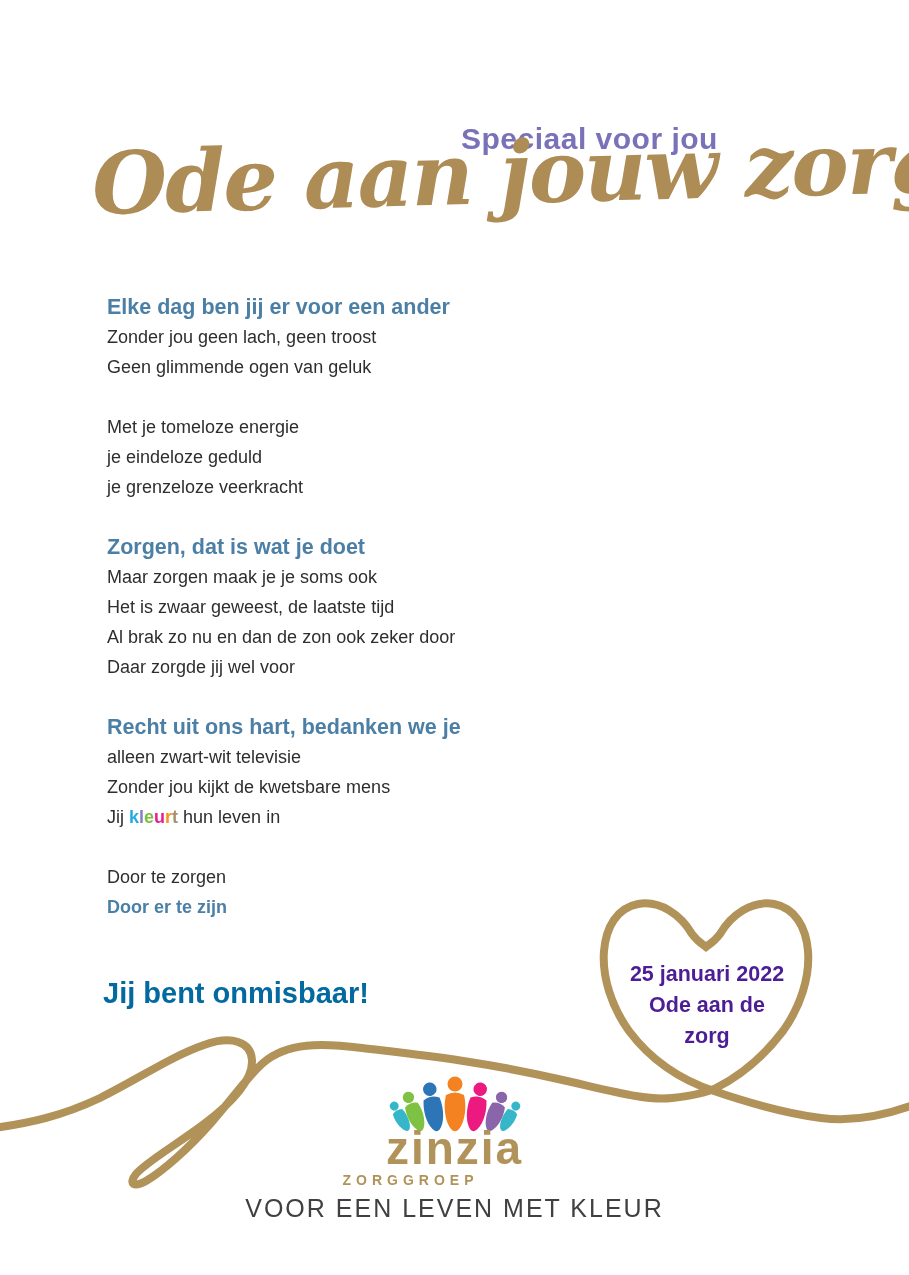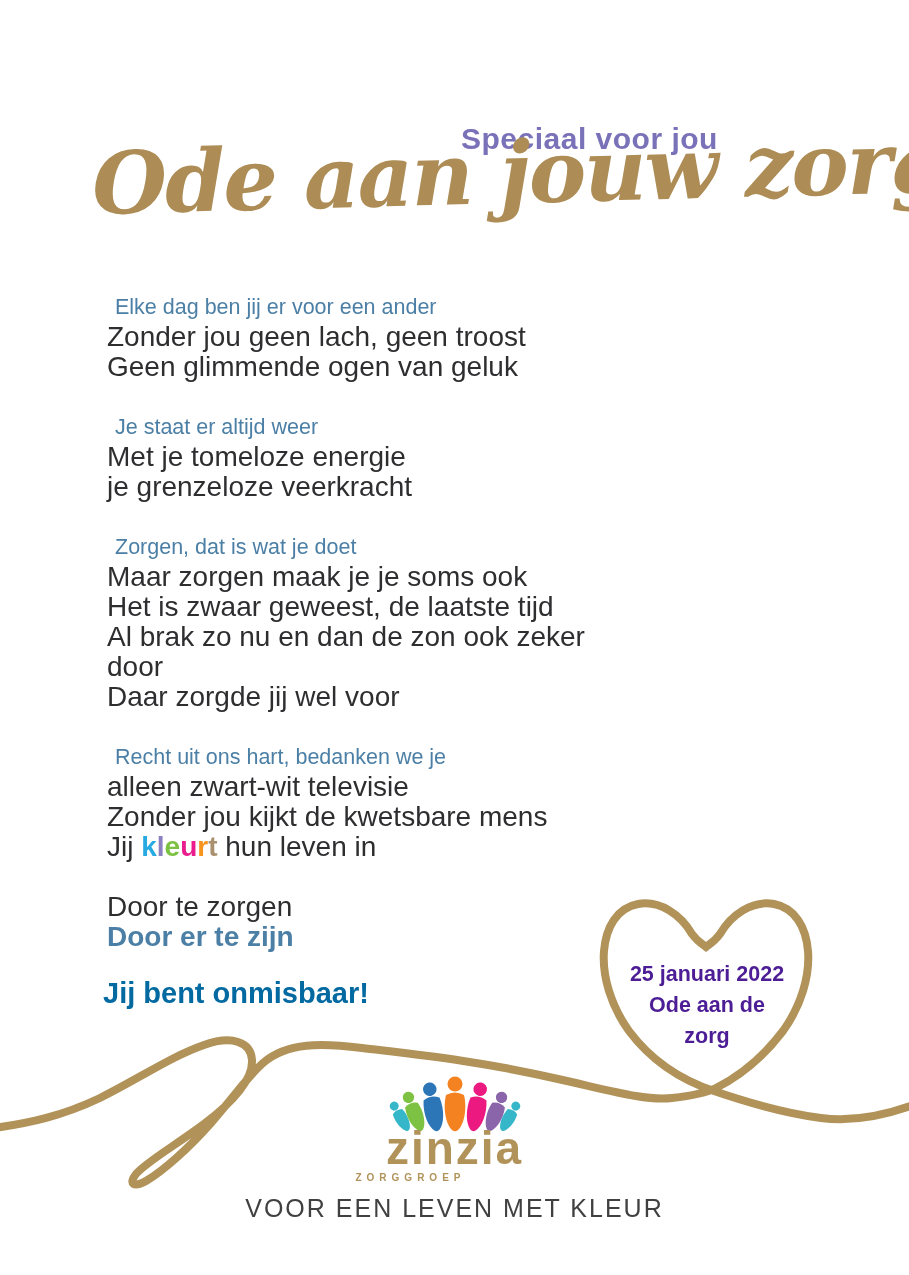--- a/index.html
+++ b/index.html
@@ -23,24 +23,24 @@
     font-size:86px;line-height:1.3;
     color:#ad8c55;
     transform:rotate(-1.5deg);
     white-space:nowrap;
     letter-spacing:-2px;
   }
   
   .poem{position:absolute;left:107px;top:292px;width:540px;}
   .stanza{margin:0 0 30px 0;}
   .stanza-header{
-    font-size:21.5px;line-height:30px;font-weight:400;color:#4b7fa5;margin-left:8px;
+    font-size:21.5px;line-height:30px;font-weight:700;color:#4b7fa5;
   }
   .poem-line{
-    font-size:28px;line-height:30px;font-weight:400;color:#2e2e30;
+    font-size:18px;line-height:30px;font-weight:400;color:#2e2e30;
   }
   .emphasis-line{
     position:absolute;left:103px;top:977px;
     font-size:29px;font-weight:700;color:#0369a1;
   }
   
   .heart-note{
     position:absolute;left:607px;top:959px;width:200px;
     text-align:center;
     font-size:21.5px;line-height:31px;font-weight:700;
@@ -53,21 +53,21 @@
     position:absolute;left:0;top:1124px;width:909px;
     text-align:center;
     font-family:Liberation Sans, sans-serif;
     font-weight:700;font-size:46px;line-height:48px;
     letter-spacing:2px;
     color:#b1935a;
   }
   .logo-subtext{
     position:absolute;left:0;top:1172px;width:821px;
     text-align:center;
-    font-size:10px;font-weight:700;letter-spacing:5px;
+    font-size:14px;font-weight:700;letter-spacing:5px;
     color:#b1935a;
   }
   .slogan{
     position:absolute;left:0;top:1194px;width:909px;
     text-align:center;
     font-size:25px;font-weight:400;letter-spacing:2px;
     color:#404040;
   }
 </style>
 </head>
@@ -137,22 +137,22 @@
   <div class="eyebrow">Speciaal voor jou</div>
   <div class="big-title">Ode aan jouw zorg</div>
 
   <div class="poem">
       <div class="stanza">
         <div class="stanza-header">Elke dag ben jij er voor een ander</div>
         <div class="poem-line">Zonder jou geen lach, geen troost</div>
         <div class="poem-line">Geen glimmende ogen van geluk</div>
       </div>
       <div class="stanza">
-        <div class="stanza-header">Je staat er altijd weer</div>
         <div class="poem-line">Met je tomeloze energie</div>
+        <div class="poem-line">je eindeloze geduld</div>
         <div class="poem-line">je grenzeloze veerkracht</div>
       </div>
       <div class="stanza">
         <div class="stanza-header">Zorgen, dat is wat je doet</div>
         <div class="poem-line">Maar zorgen maak je je soms ook</div>
         <div class="poem-line">Het is zwaar geweest, de laatste tijd</div>
         <div class="poem-line">Al brak zo nu en dan de zon ook zeker door</div>
         <div class="poem-line">Daar zorgde jij wel voor</div>
       </div>
       <div class="stanza">

